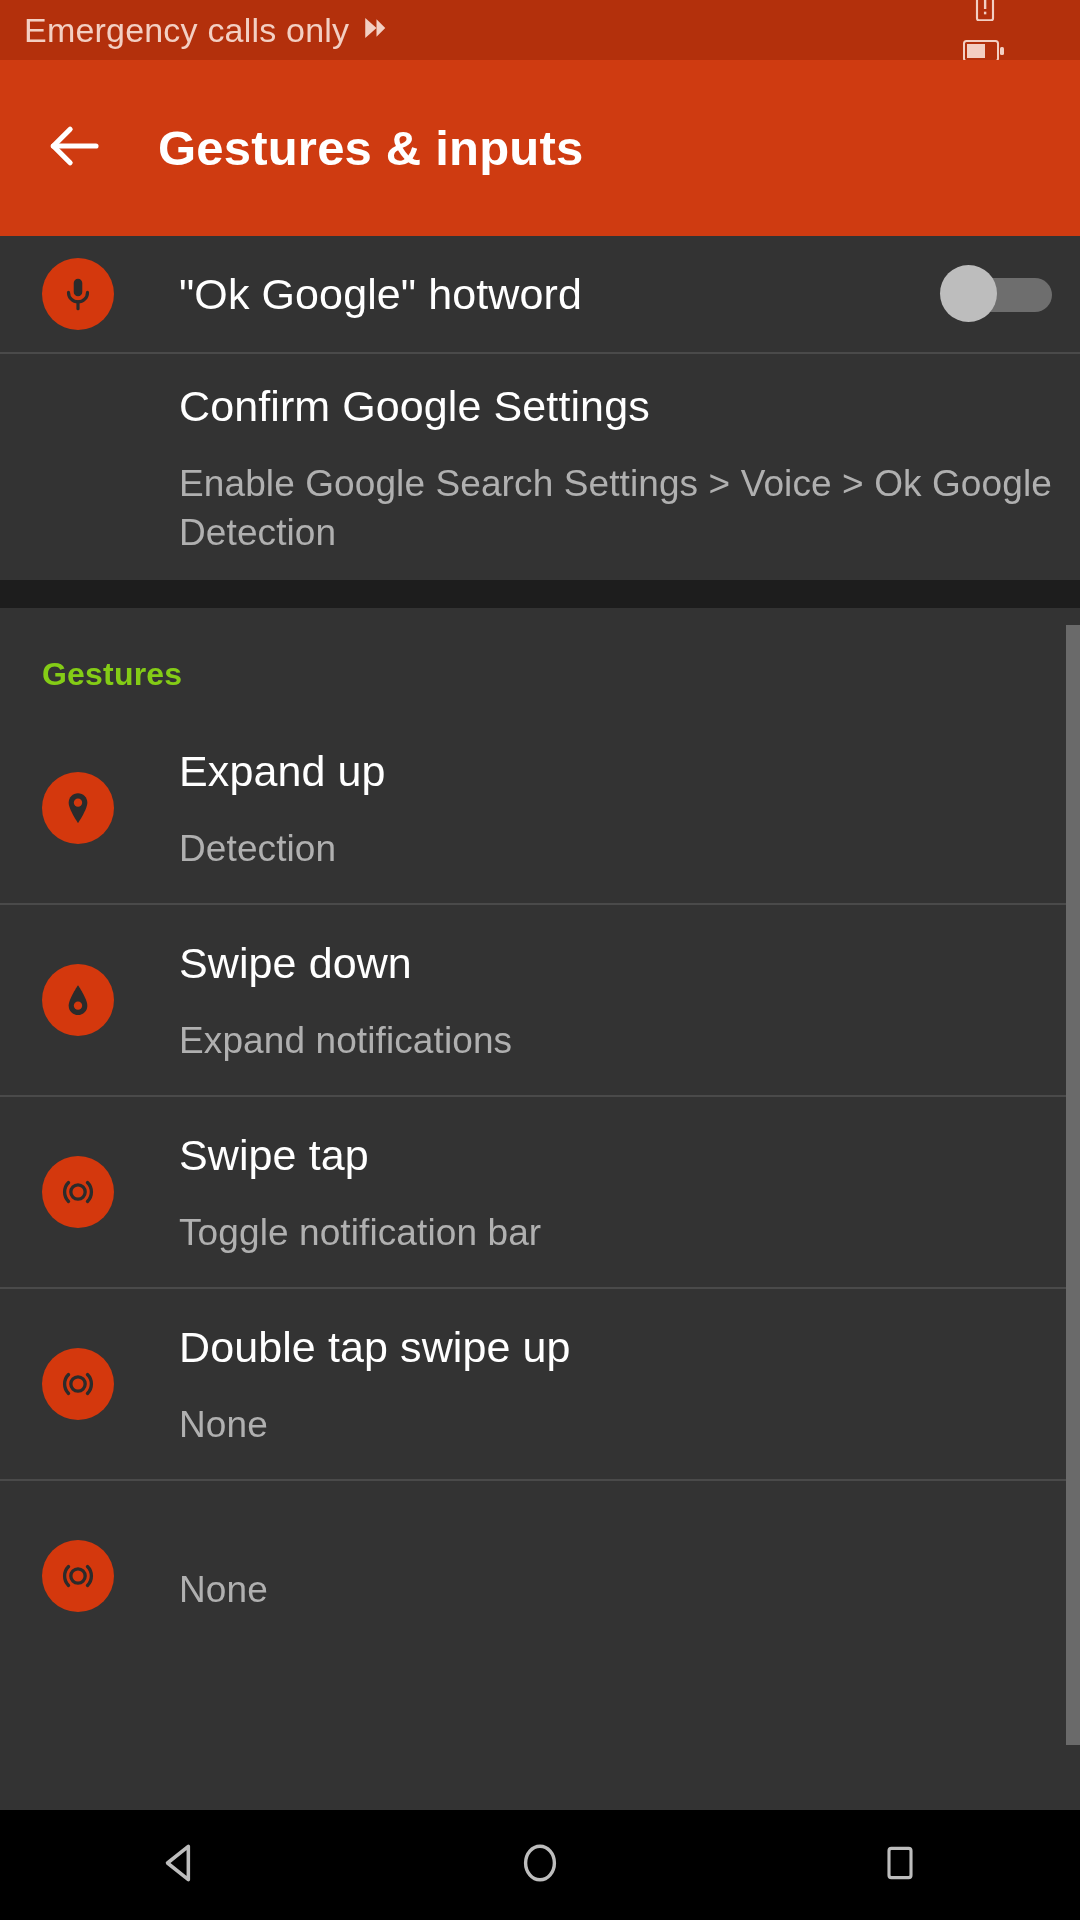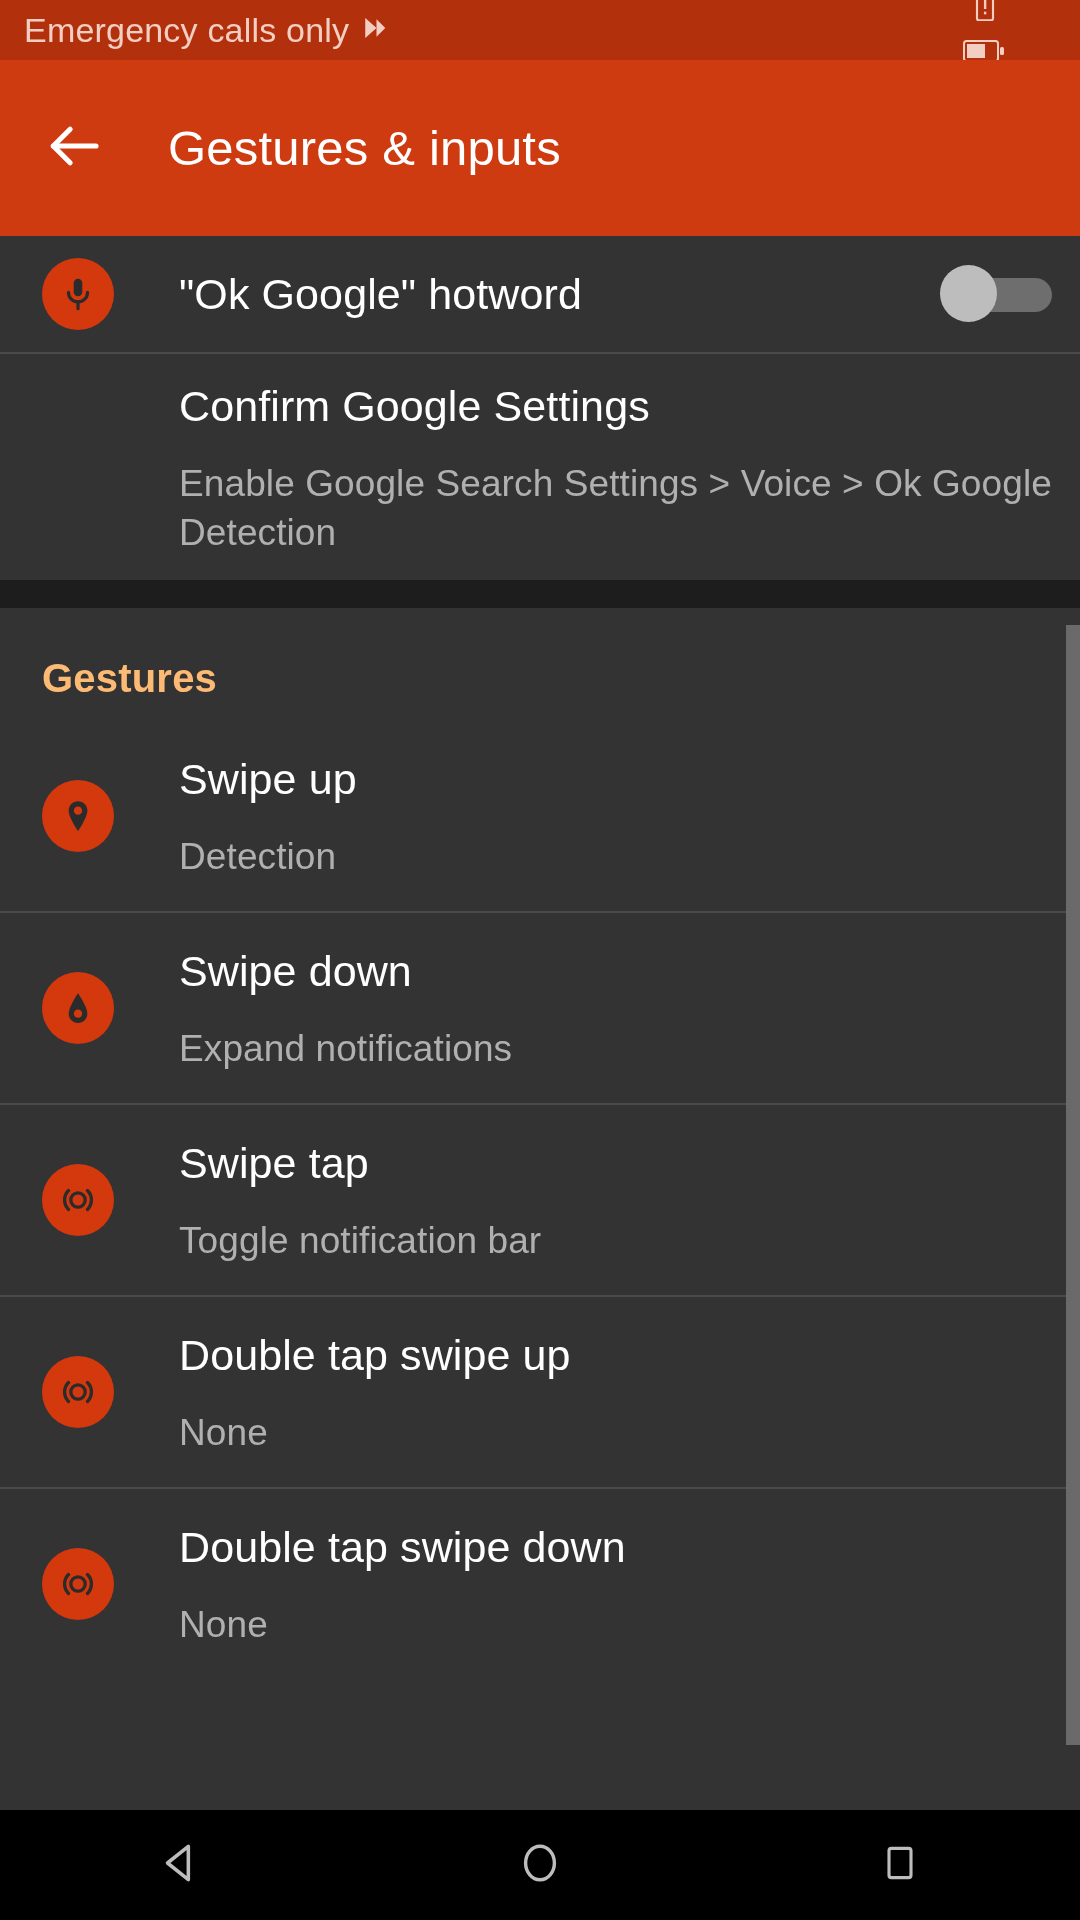--- a/index.html
+++ b/index.html
@@ -28,22 +28,22 @@
   .appbar {
     position:absolute; top:60px; left:0; width:1080px; height:176px;
     background:#cf3b11;
     display:flex; align-items:center;
   }
   .back-btn {
     width:96px; height:96px; margin-left:26px;
     display:flex; align-items:center; justify-content:center;
   }
   .appbar-title {
-    color:#ffffff; font-size:49px; font-weight:normal;
-    margin-left:46px; letter-spacing:0.2px;
+    color:#ffffff; font-size:49px; font-weight:bold;
+    margin-left:36px; letter-spacing:0.2px;
   }
 
   
   .content {
     position:absolute; top:236px; left:0; width:1080px; height:1574px;
     background:#333333; overflow:hidden;
   }
   .row {
     position:relative; display:flex; align-items:center;
     padding:0 28px 0 42px; background:#333333;
@@ -69,21 +69,21 @@
     position:absolute; left:0; top:0; width:57px; height:57px;
     margin-top:-6px; border-radius:50%; background:#bdbdbd;
   }
 
   
   .band { height:28px; background:#1d1d1d; width:100%; }
   .section-header {
     padding:48px 0 20px 42px; background:#333333;
   }
   .section-header span {
-    color:#fdba74; font-size:40px; font-weight:bold; letter-spacing:0.2px;
+    color:#84cc16; font-size:32px; font-weight:bold; letter-spacing:0.2px;
   }
 
   
   .row-h-toggle { height:116px; }
   .row-h-two    { height:190px; }
   .row-h-block  { height:226px; padding-top:1px; }
 
   
   .scrollbar {
     position:absolute; right:0; top:389px; width:14px; height:1120px;
@@ -188,21 +188,21 @@
     </div>
 
     <div class="row row-h-two">
       <div class="row-icon">
         <svg width="40" height="40" viewBox="0 0 24 24">
           <path d="M12 3.2 C8.9 3.2 6.4 5.7 6.4 8.8 C6.4 12.8 12 21 12 21 C12 21 17.6 12.8 17.6 8.8 C17.6 5.7 15.1 3.2 12 3.2 Z" fill="#2b2b2b"></path>
           <circle cx="12" cy="8.8" r="2.5" fill="#d4380d"></circle>
         </svg>
       </div>
       <div class="row-texts">
-        <div class="row-title">Swipe up</div>
+        <div class="row-title">Expand up</div>
         <div class="row-sub">Detection</div>
       </div>
     </div>
 
     <div class="divider"></div>
 
     <div class="row row-h-two">
       <div class="row-icon">
         <svg width="40" height="40" viewBox="0 0 24 24">
           <path d="M12 21 C15.1 21 17.6 18.5 17.6 15.4 C17.6 11.4 12 3.2 12 3.2 C12 3.2 6.4 11.4 6.4 15.4 C6.4 18.5 8.9 21 12 21 Z" fill="#2b2b2b"></path>
@@ -251,21 +251,20 @@
 
     <div class="row row-h-two">
       <div class="row-icon">
         <svg width="42" height="42" viewBox="0 0 24 24" fill="none" stroke="#2b2b2b" stroke-width="1.9" stroke-linecap="round">
           <circle cx="12" cy="12" r="4.1"></circle>
           <path d="M6.6 6.6 A7.6 7.6 0 0 0 6.6 17.4"></path>
           <path d="M17.4 6.6 A7.6 7.6 0 0 1 17.4 17.4"></path>
         </svg>
       </div>
       <div class="row-texts">
-        <div class="row-title">Double tap swipe down</div>
         <div class="row-sub">None</div>
       </div>
     </div>
 
     <div class="scrollbar"></div>
   </div>
 
   <div class="navbar">
     <div class="nav-btn">
       <span>

